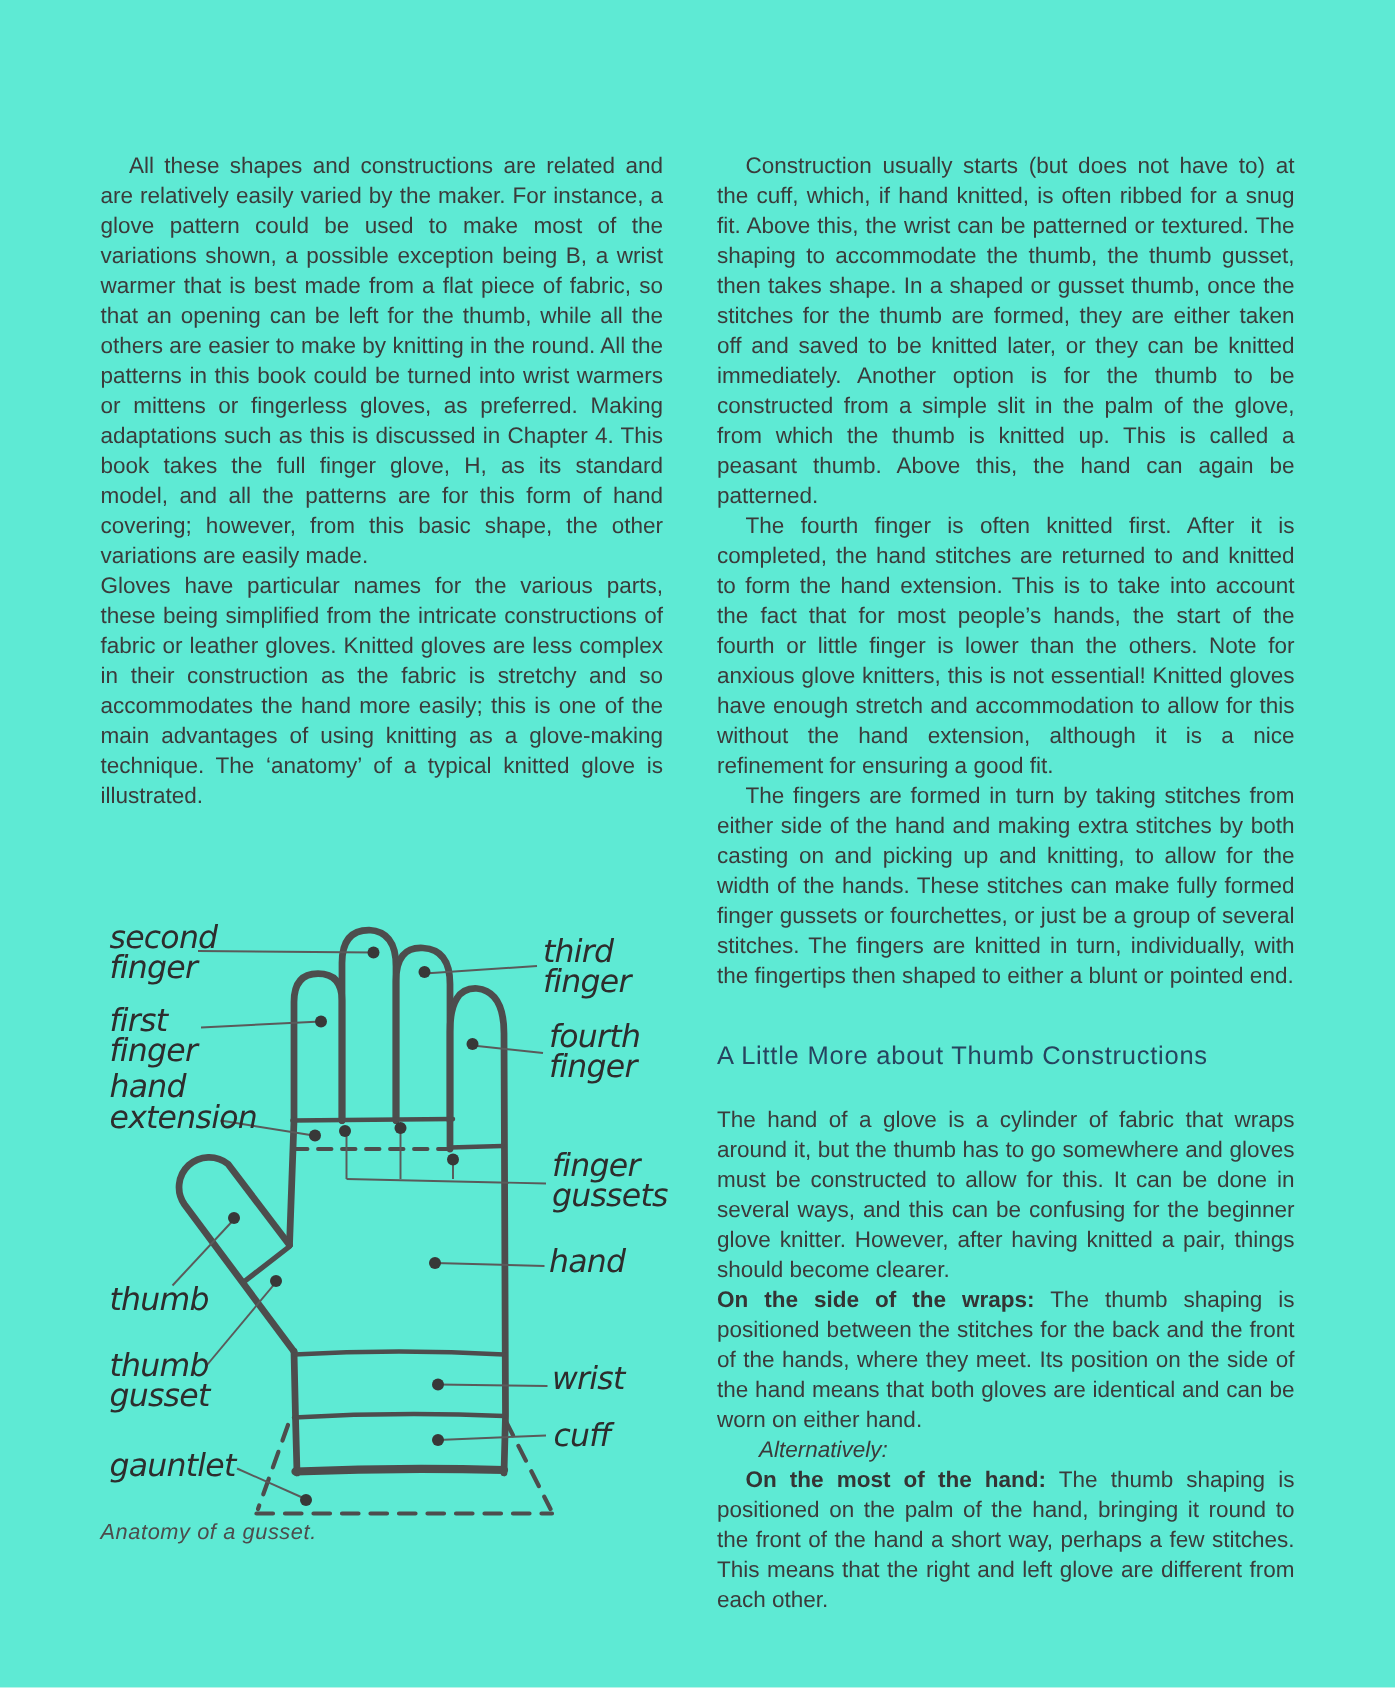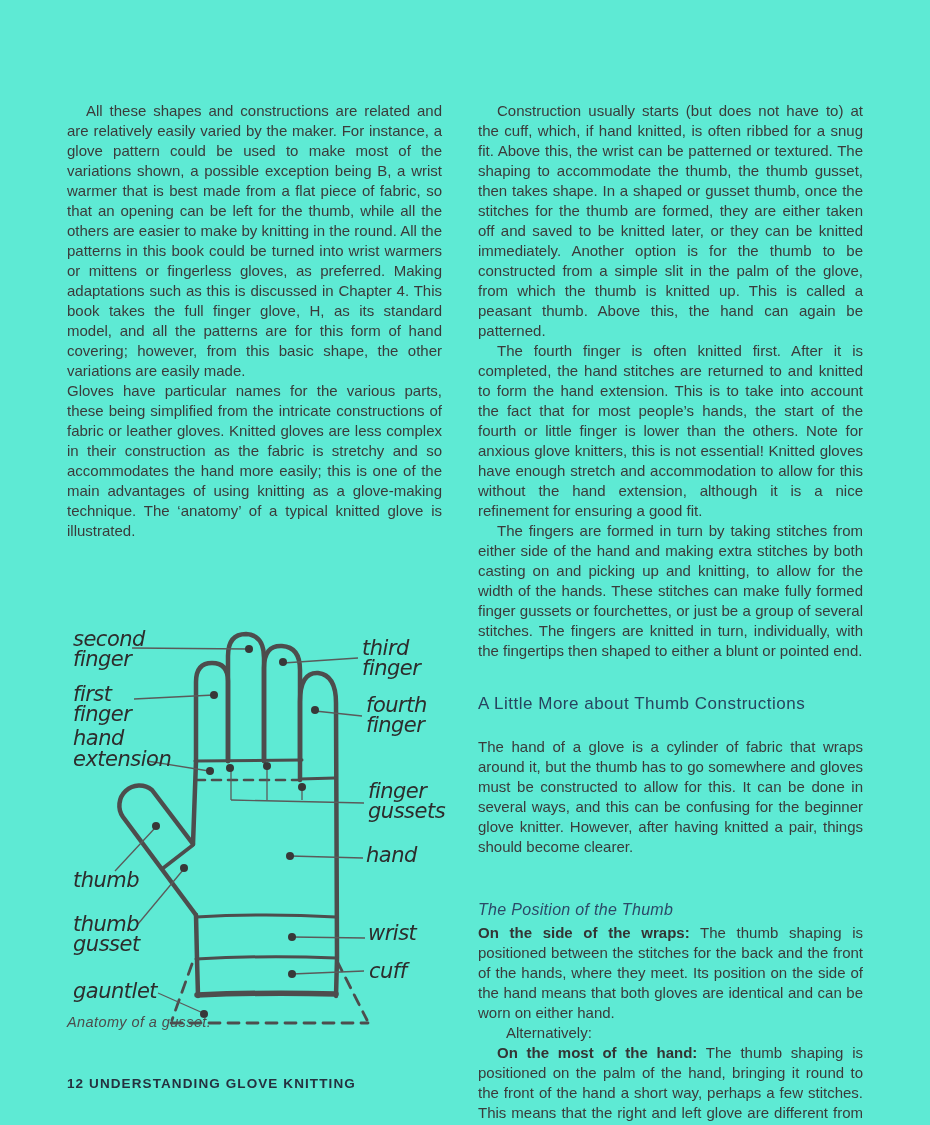--- a/index.html
+++ b/index.html
@@ -5,35 +5,35 @@
   html,body{margin:0;padding:0;background:#fcfcfa;}
   .page{
     position:relative;width:930px;height:1125px;background:#5eead4;
     font-family:"Liberation Sans",sans-serif;color:#3b3b3b;overflow:hidden;
   }
   .col{position:absolute;top:101px;font-size:15px;line-height:20px;text-align:justify;}
   .col-left{left:67px;width:375px;}
   .col-right{left:478px;width:385px;}
   .col p{margin:0;}
   p.indent{text-indent:19px;}
-  p.alt{text-indent:28px;}
+  p.alt{text-indent:28px;font-style:italic;}
   .h1{
     font-size:23.5px;font-weight:400;color:#27445f;letter-spacing:0.6px;
     margin:50px 0 17px;line-height:28px;text-align:left;
   }
   .h2{
     font-size:17px;font-weight:400;color:#27445f;letter-spacing:0.5px;
     margin:31px 0 21px;line-height:24px;text-align:left;
   }
   .h3{
     font-size:16px;font-style:italic;font-weight:500;color:#2c4a68;
     letter-spacing:0.3px;margin:43px 0 3px;line-height:20px;text-align:left;
   }
   .lead{font-weight:bold;color:#343434;}
-  .diagram{position:absolute;left:60px;top:608px;width:410px;height:430px;}
+  .diagram{position:absolute;left:60px;top:594px;width:410px;height:430px;}
   .hw{
     font-family:"DejaVu Sans",sans-serif;font-style:italic;
     font-size:21px;fill:#2d2d2d;letter-spacing:-0.5px;
   }
   .glove{stroke:#4d4d4d;fill:none;stroke-linecap:round;stroke-linejoin:round;}
   .thin{stroke:#5a5a5a;stroke-width:1.3;fill:none;}
   .caption{
     position:absolute;left:67px;top:1014px;margin:0;
     font-style:italic;font-size:14.5px;color:#4c4c4c;letter-spacing:0.4px;
   }
@@ -51,21 +51,20 @@
     <p class="indent">All these shapes and constructions are related and are relatively easily varied by the maker. For instance, a glove pattern could be used to make most of the variations shown, a possible exception being B, a wrist warmer that is best made from a flat piece of fabric, so that an opening can be left for the thumb, while all the others are easier to make by knitting in the round. All the patterns in this book could be turned into wrist warmers or mittens or fingerless gloves, as preferred. Making adaptations such as this is discussed in Chapter 4. This book takes the full finger glove, H, as its standard model, and all the patterns are for this form of hand covering; however, from this basic shape, the other variations are easily made.</p>
     <p>Gloves have particular names for the various parts, these being simplified from the intricate constructions of fabric or leather gloves. Knitted gloves are less complex in their construction as the fabric is stretchy and so accommodates the hand more easily; this is one of the main advantages of using knitting as a glove-making technique. The ‘anatomy’ of a typical knitted glove is illustrated.</p>
   </div>
 
   <div class="col col-right">
     <p class="indent">Construction usually starts (but does not have to) at the cuff, which, if hand knitted, is often ribbed for a snug fit. Above this, the wrist can be patterned or textured. The shaping to accommodate the thumb, the thumb gusset, then takes shape. In a shaped or gusset thumb, once the stitches for the thumb are formed, they are either taken off and saved to be knitted later, or they can be knitted immediately. Another option is for the thumb to be constructed from a simple slit in the palm of the glove, from which the thumb is knitted up. This is called a peasant thumb. Above this, the hand can again be patterned.</p>
     <p class="indent">The fourth finger is often knitted first. After it is completed, the hand stitches are returned to and knitted to form the hand extension. This is to take into account the fact that for most people’s hands, the start of the fourth or little finger is lower than the others. Note for anxious glove knitters, this is not essential! Knitted gloves have enough stretch and accommodation to allow for this without the hand extension, although it is a nice refinement for ensuring a good fit.</p>
     <p class="indent">The fingers are formed in turn by taking stitches from either side of the hand and making extra stitches by both casting on and picking up and knitting, to allow for the width of the hands. These stitches can make fully formed finger gussets or fourchettes, or just be a group of several stitches. The fingers are knitted in turn, individually, with the fingertips then shaped to either a blunt or pointed end.</p>
     <h2 class="h2">A Little More about Thumb Constructions</h2>
     <p>The hand of a glove is a cylinder of fabric that wraps around it, but the thumb has to go somewhere and gloves must be constructed to allow for this. It can be done in several ways, and this can be confusing for the beginner glove knitter. However, after having knitted a pair, things should become clearer.</p>
-    <h3 class="h3">The Position of the Thumb</h3>
     <p><b class="lead">On the side of the wraps:</b><span> The thumb shaping is positioned between the stitches for the back and the front of the hands, where they meet. Its position on the side of the hand means that both gloves are identical and can be worn on either hand.</span></p>
     <p class="alt">Alternatively:</p>
     <p class="indent"><b class="lead">On the most of the hand:</b><span> The thumb shaping is positioned on the palm of the hand, bringing it round to the front of the hand a short way, perhaps a few stitches. This means that the right and left glove are different from each other.</span></p>
   </div>
 
   <div class="diagram">
     <svg width="410" height="430" viewBox="60 590 410 430">
 
       <g>
         <path class="glove" stroke-width="4.5" d="M196,743 V664 Q196,645 212,645 Q228,645 228,663 V743"></path>
@@ -141,17 +140,14 @@
         <text class="hw" x="368" y="800">gussets</text>
         <text class="hw" x="366" y="844">hand</text>
         <text class="hw" x="368" y="922">wrist</text>
         <text class="hw" x="369" y="960">cuff</text>
       </g>
     </svg>
   </div>
 
   <p class="caption">Anatomy of a gusset.</p>
 
-  <div class="footer">
-    <span>12 UNDERSTANDING GLOVE KNITTING</span>
-  </div>
 
 </div>
 
 </body></html>

